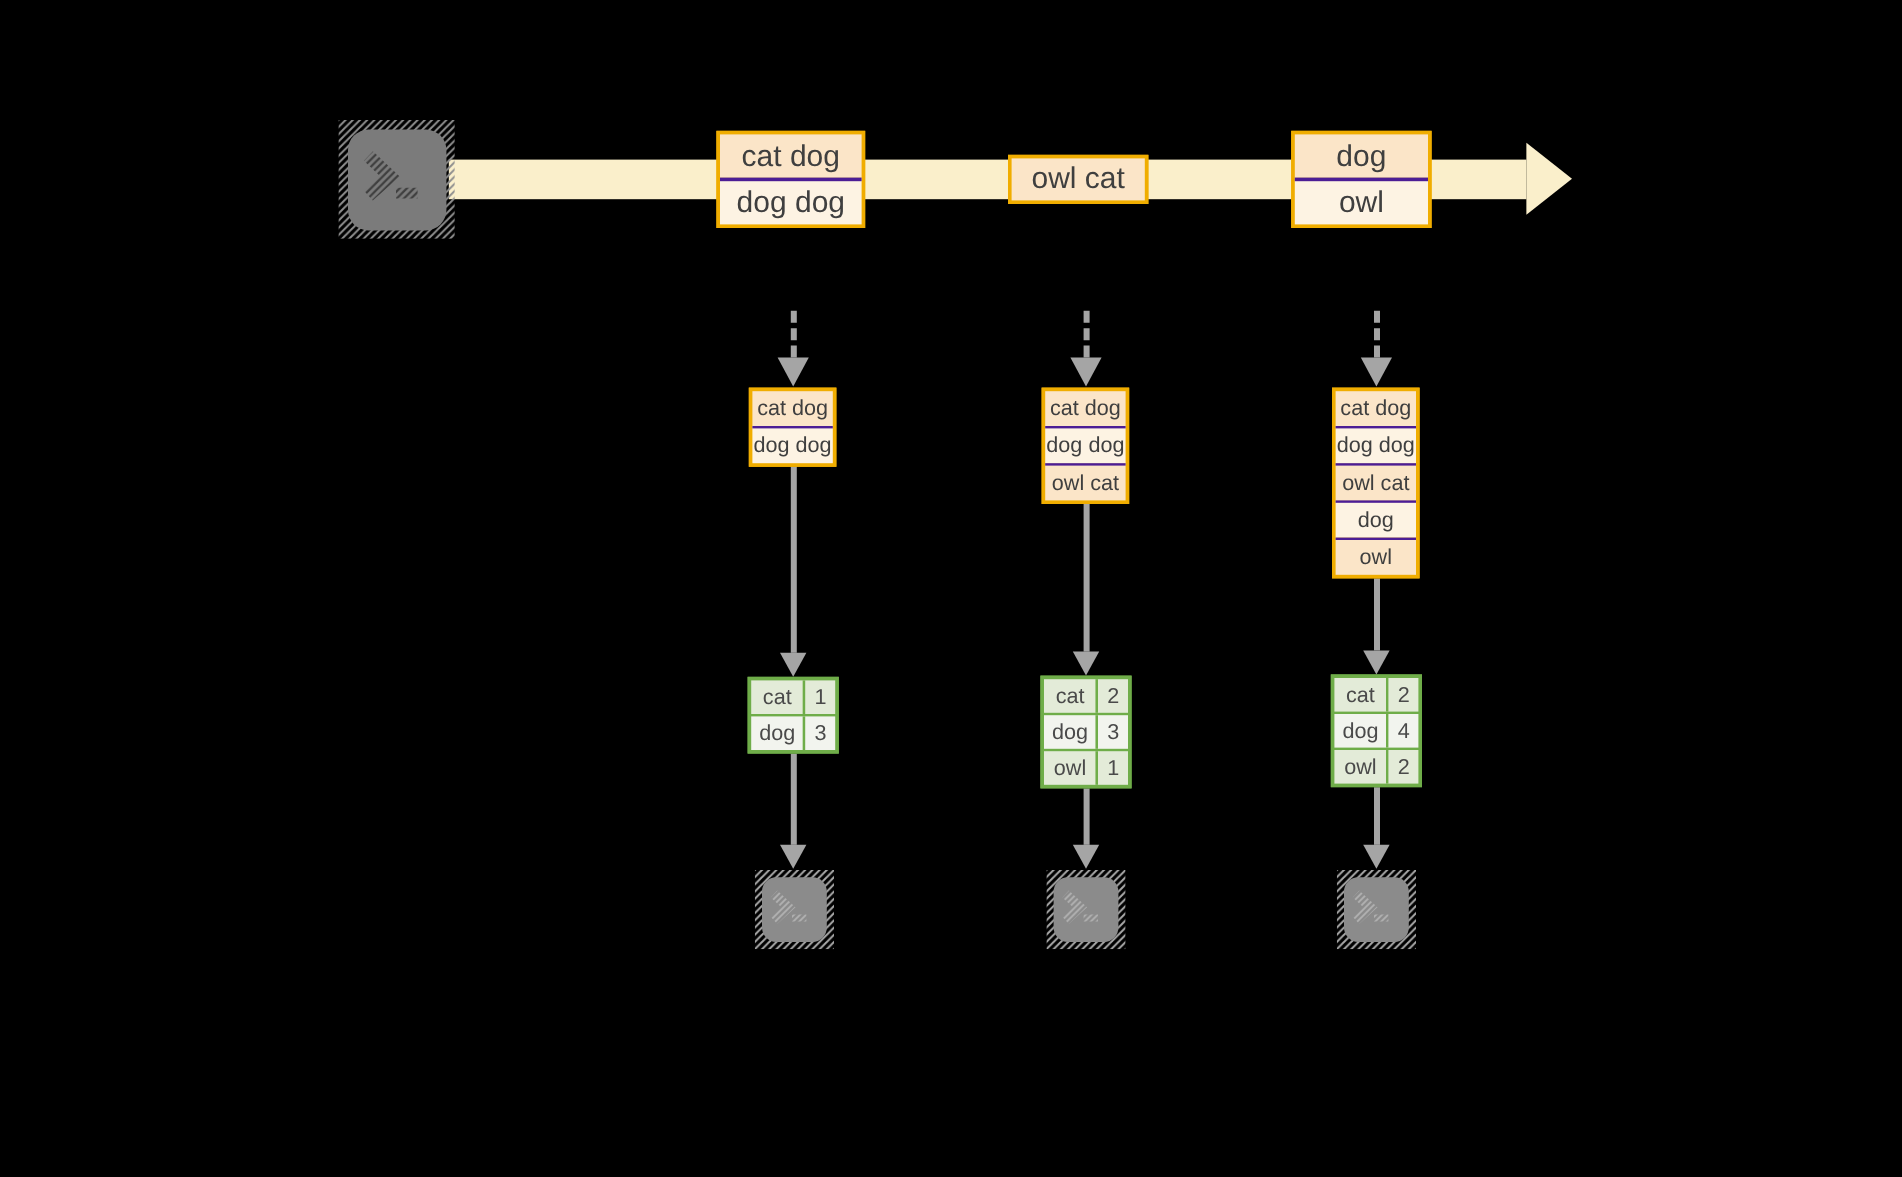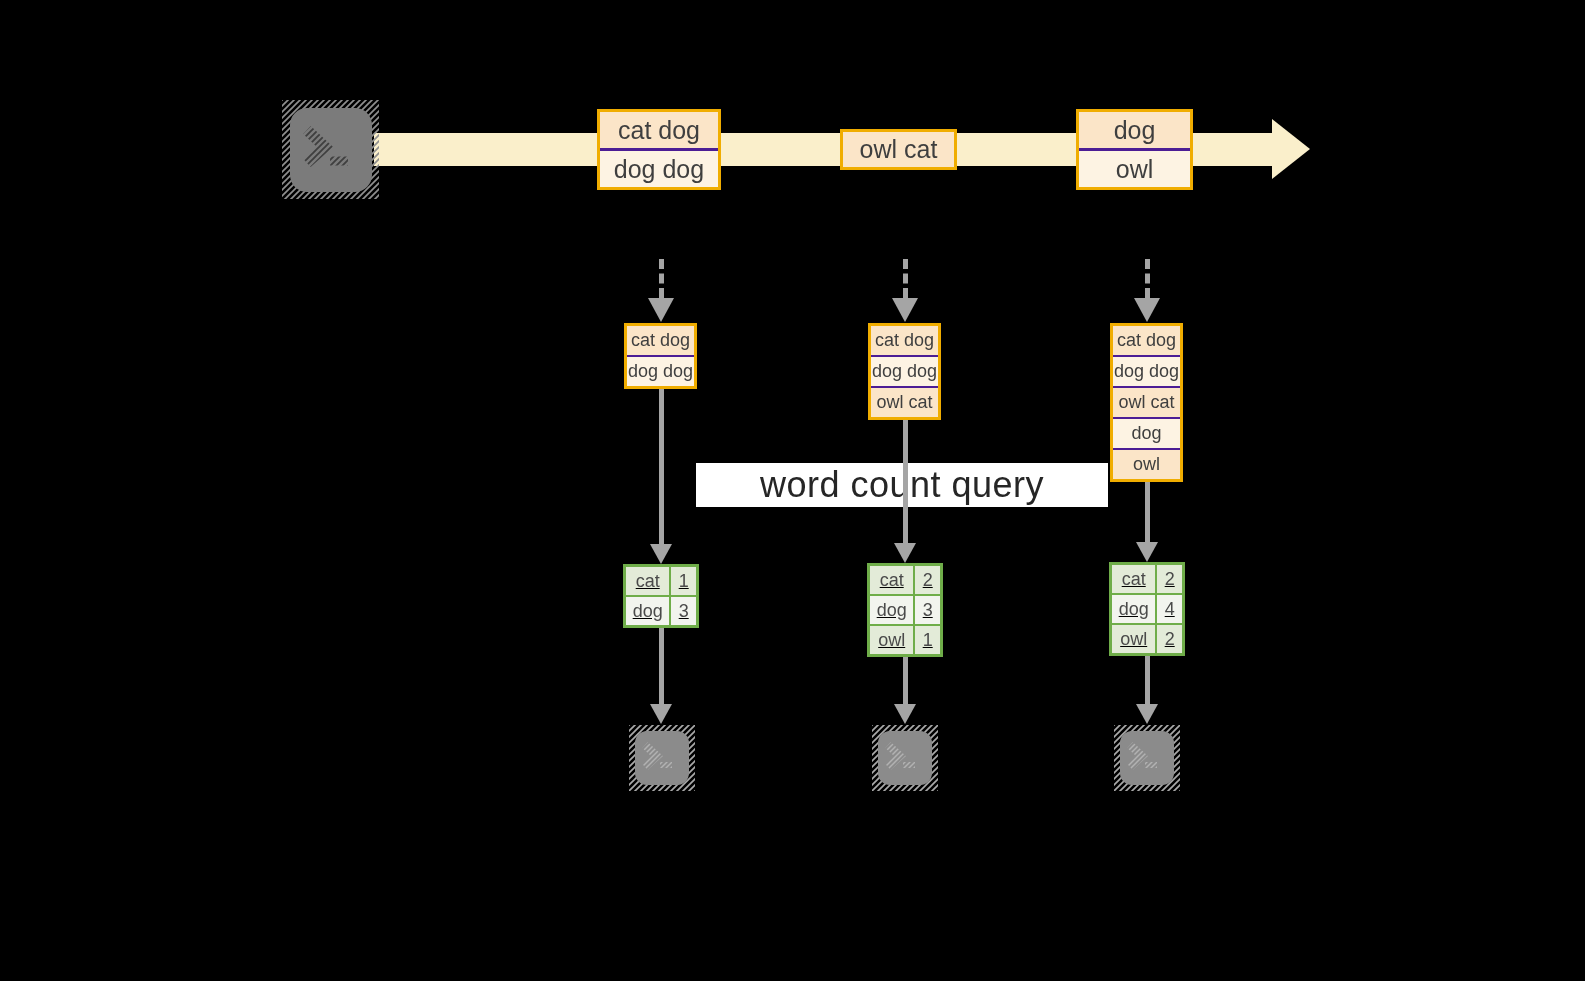--- a/index.html
+++ b/index.html
@@ -31,21 +31,21 @@
   .sline{position:absolute;width:5px;background:#A5A5A5;z-index:1;}
   .shead{position:absolute;width:0;height:0;border-left:11px solid transparent;
     border-right:11px solid transparent;border-top:20px solid #A5A5A5;z-index:1;}
 
   
   .query-box{position:absolute;background:#FFFFFF;display:flex;align-items:center;
     justify-content:center;z-index:0;}
   .query-text{font-size:36px;color:#262626;letter-spacing:0.5px;white-space:nowrap;}
 
   
-  .gtable{position:absolute;border:3px solid #6FAD49;box-sizing:border-box;z-index:2;background:#6FAD49;text-decoration:underline;}
+  .gtable{position:absolute;border:3px solid #6FAD49;box-sizing:border-box;z-index:2;background:#6FAD49;}
   .grow{display:flex;height:28px;line-height:28px;font-size:18px;color:#4A4A4A;
     border-top:2px solid #6FAD49;}
   .grow:first-child{border-top:none;}
   .grow .w{flex:0 0 62%;text-align:center;}
   .grow .n{flex:1 1 auto;text-align:center;border-left:2px solid #6FAD49;}
   .tint .w,.tint .n{background:#E3EBD8;}
   .lite .w,.lite .n{background:#F2F4EE;}
 
   
   .term{position:absolute;z-index:2;}
@@ -114,23 +114,20 @@
     <div class="ocell peach">owl cat</div>
   </div>
   <div class="obox stack" style="left:1110px;top:323px;width:73px;">
     <div class="ocell peach">cat dog</div>
     <div class="ocell cream">dog dog</div>
     <div class="ocell peach">owl cat</div>
     <div class="ocell cream">dog</div>
     <div class="ocell peach">owl</div>
   </div>
 
-  <div class="query-box" style="left:696px;top:463px;width:412px;height:44px;">
-    <div class="query-text">word count query</div>
-  </div>
 
   <div class="sline" style="left:659px;top:386px;height:158px;"></div>
   <div class="shead" style="left:650px;top:544px;"></div>
   <div class="sline" style="left:903px;top:420px;height:123px;"></div>
   <div class="shead" style="left:894px;top:543px;"></div>
   <div class="sline" style="left:1145px;top:482px;height:60px;"></div>
   <div class="shead" style="left:1136px;top:542px;"></div>
 
   <div class="gtable" style="left:623px;top:564px;width:76px;">
     <div class="grow tint">

